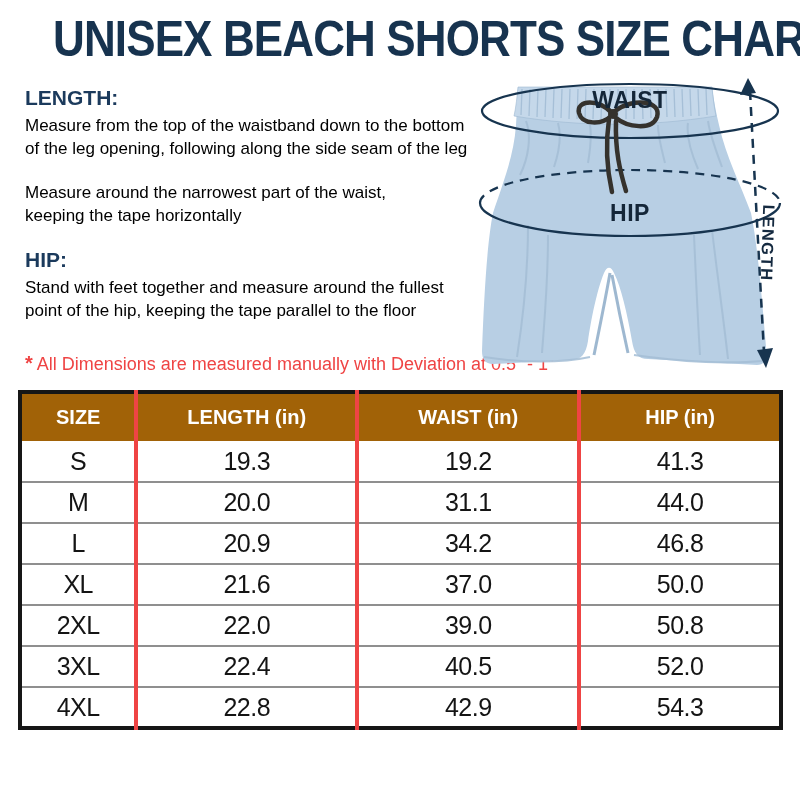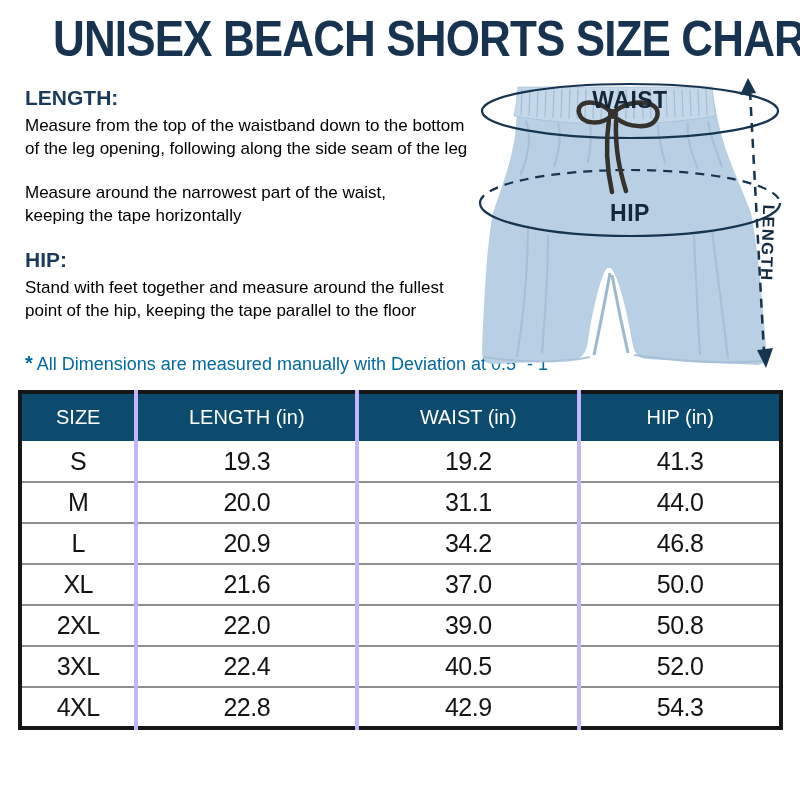--- a/index.html
+++ b/index.html
@@ -26,43 +26,43 @@
     font-size:21px; font-weight:700; color:#1b3a5c; letter-spacing:0;
     margin-bottom:4px;
   }
   .sec-line {
     font-size:17px; color:#000000; line-height:23px; white-space:nowrap;
   }
   .section-length { margin-bottom:21px; }
   .section-waist  { margin-bottom:21px; }
 
   
-  .note { position:absolute; left:25px; top:352px; width:470px; font-size:18px; color:#0369a1; white-space:nowrap;text-align:right; }
+  .note { position:absolute; left:25px; top:352px; width:470px; font-size:18px; color:#ef4444; white-space:nowrap;text-align:right; }
   .note .marker { font-weight:700; font-size:20px; margin-right:4px; }
 
   
   .diagram { position:absolute; left:462px; top:74px; width:335px; height:312px;text-decoration:underline; }
   .diagram svg { display:block; width:335px; height:312px; }
 
   
   .size-table-wrap { position:absolute; left:18px; top:390px; width:765px; }
   table.size-table {
     width:765px; border-collapse:collapse; table-layout:fixed;
     border:4px solid #161616; background:#fff;
   }
   table.size-table th {
-    background:#0c4a6e; color:#ffffff; font-weight:400; font-size:20px;
+    background:#a16207; color:#ffffff; font-weight:700; font-size:20px;
     height:49px; text-align:center; vertical-align:middle; letter-spacing:0;
   }
   table.size-table td {
     font-size:25px; color:#141414; height:41px; text-align:center; vertical-align:middle;
     letter-spacing:-0.5px;
   }
   table.size-table th + th,
-  table.size-table td + td { border-left:4px solid #c4b5fd;text-align:center; }
+  table.size-table td + td { border-left:4px solid #ef4444;text-align:center; }
   table.size-table tbody tr + tr td { border-top:2px solid #8f8f8f; }
 </style>
 </head>
 <body>
 
 <div class="page">
 
   <div class="title-wrap">
     <div class="title">UNISEX BEACH SHORTS SIZE CHART</div>
   </div>

